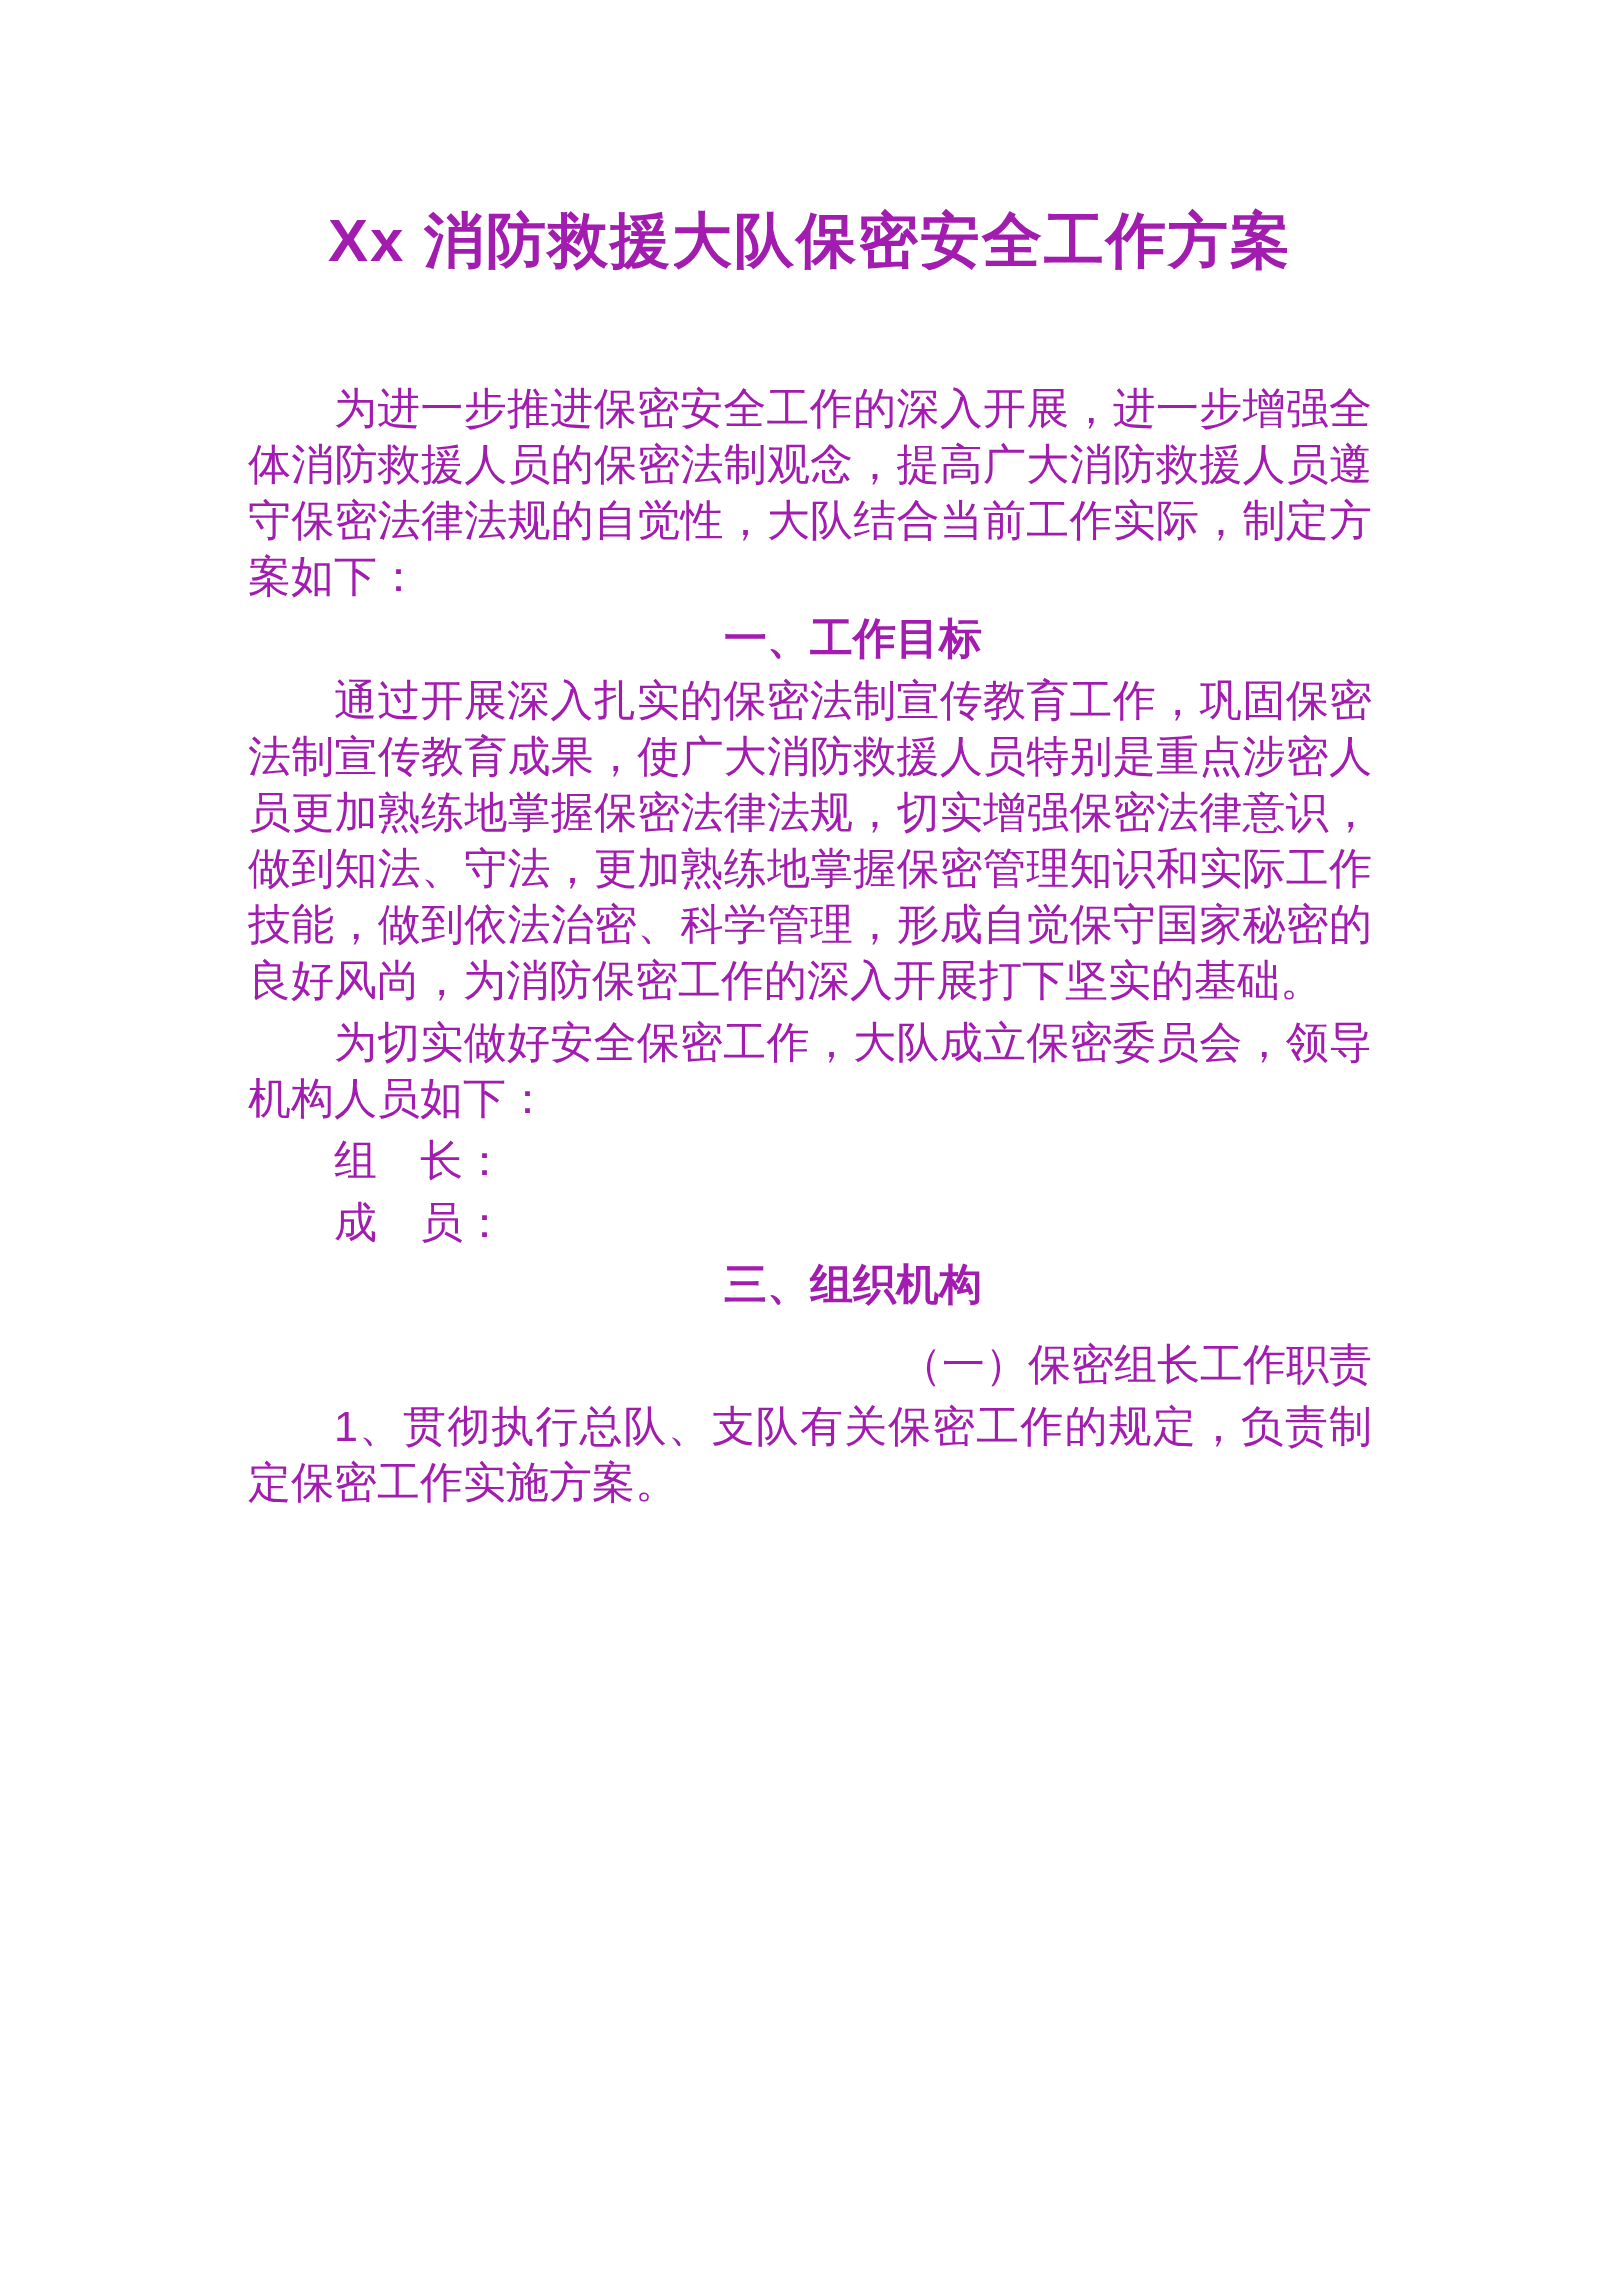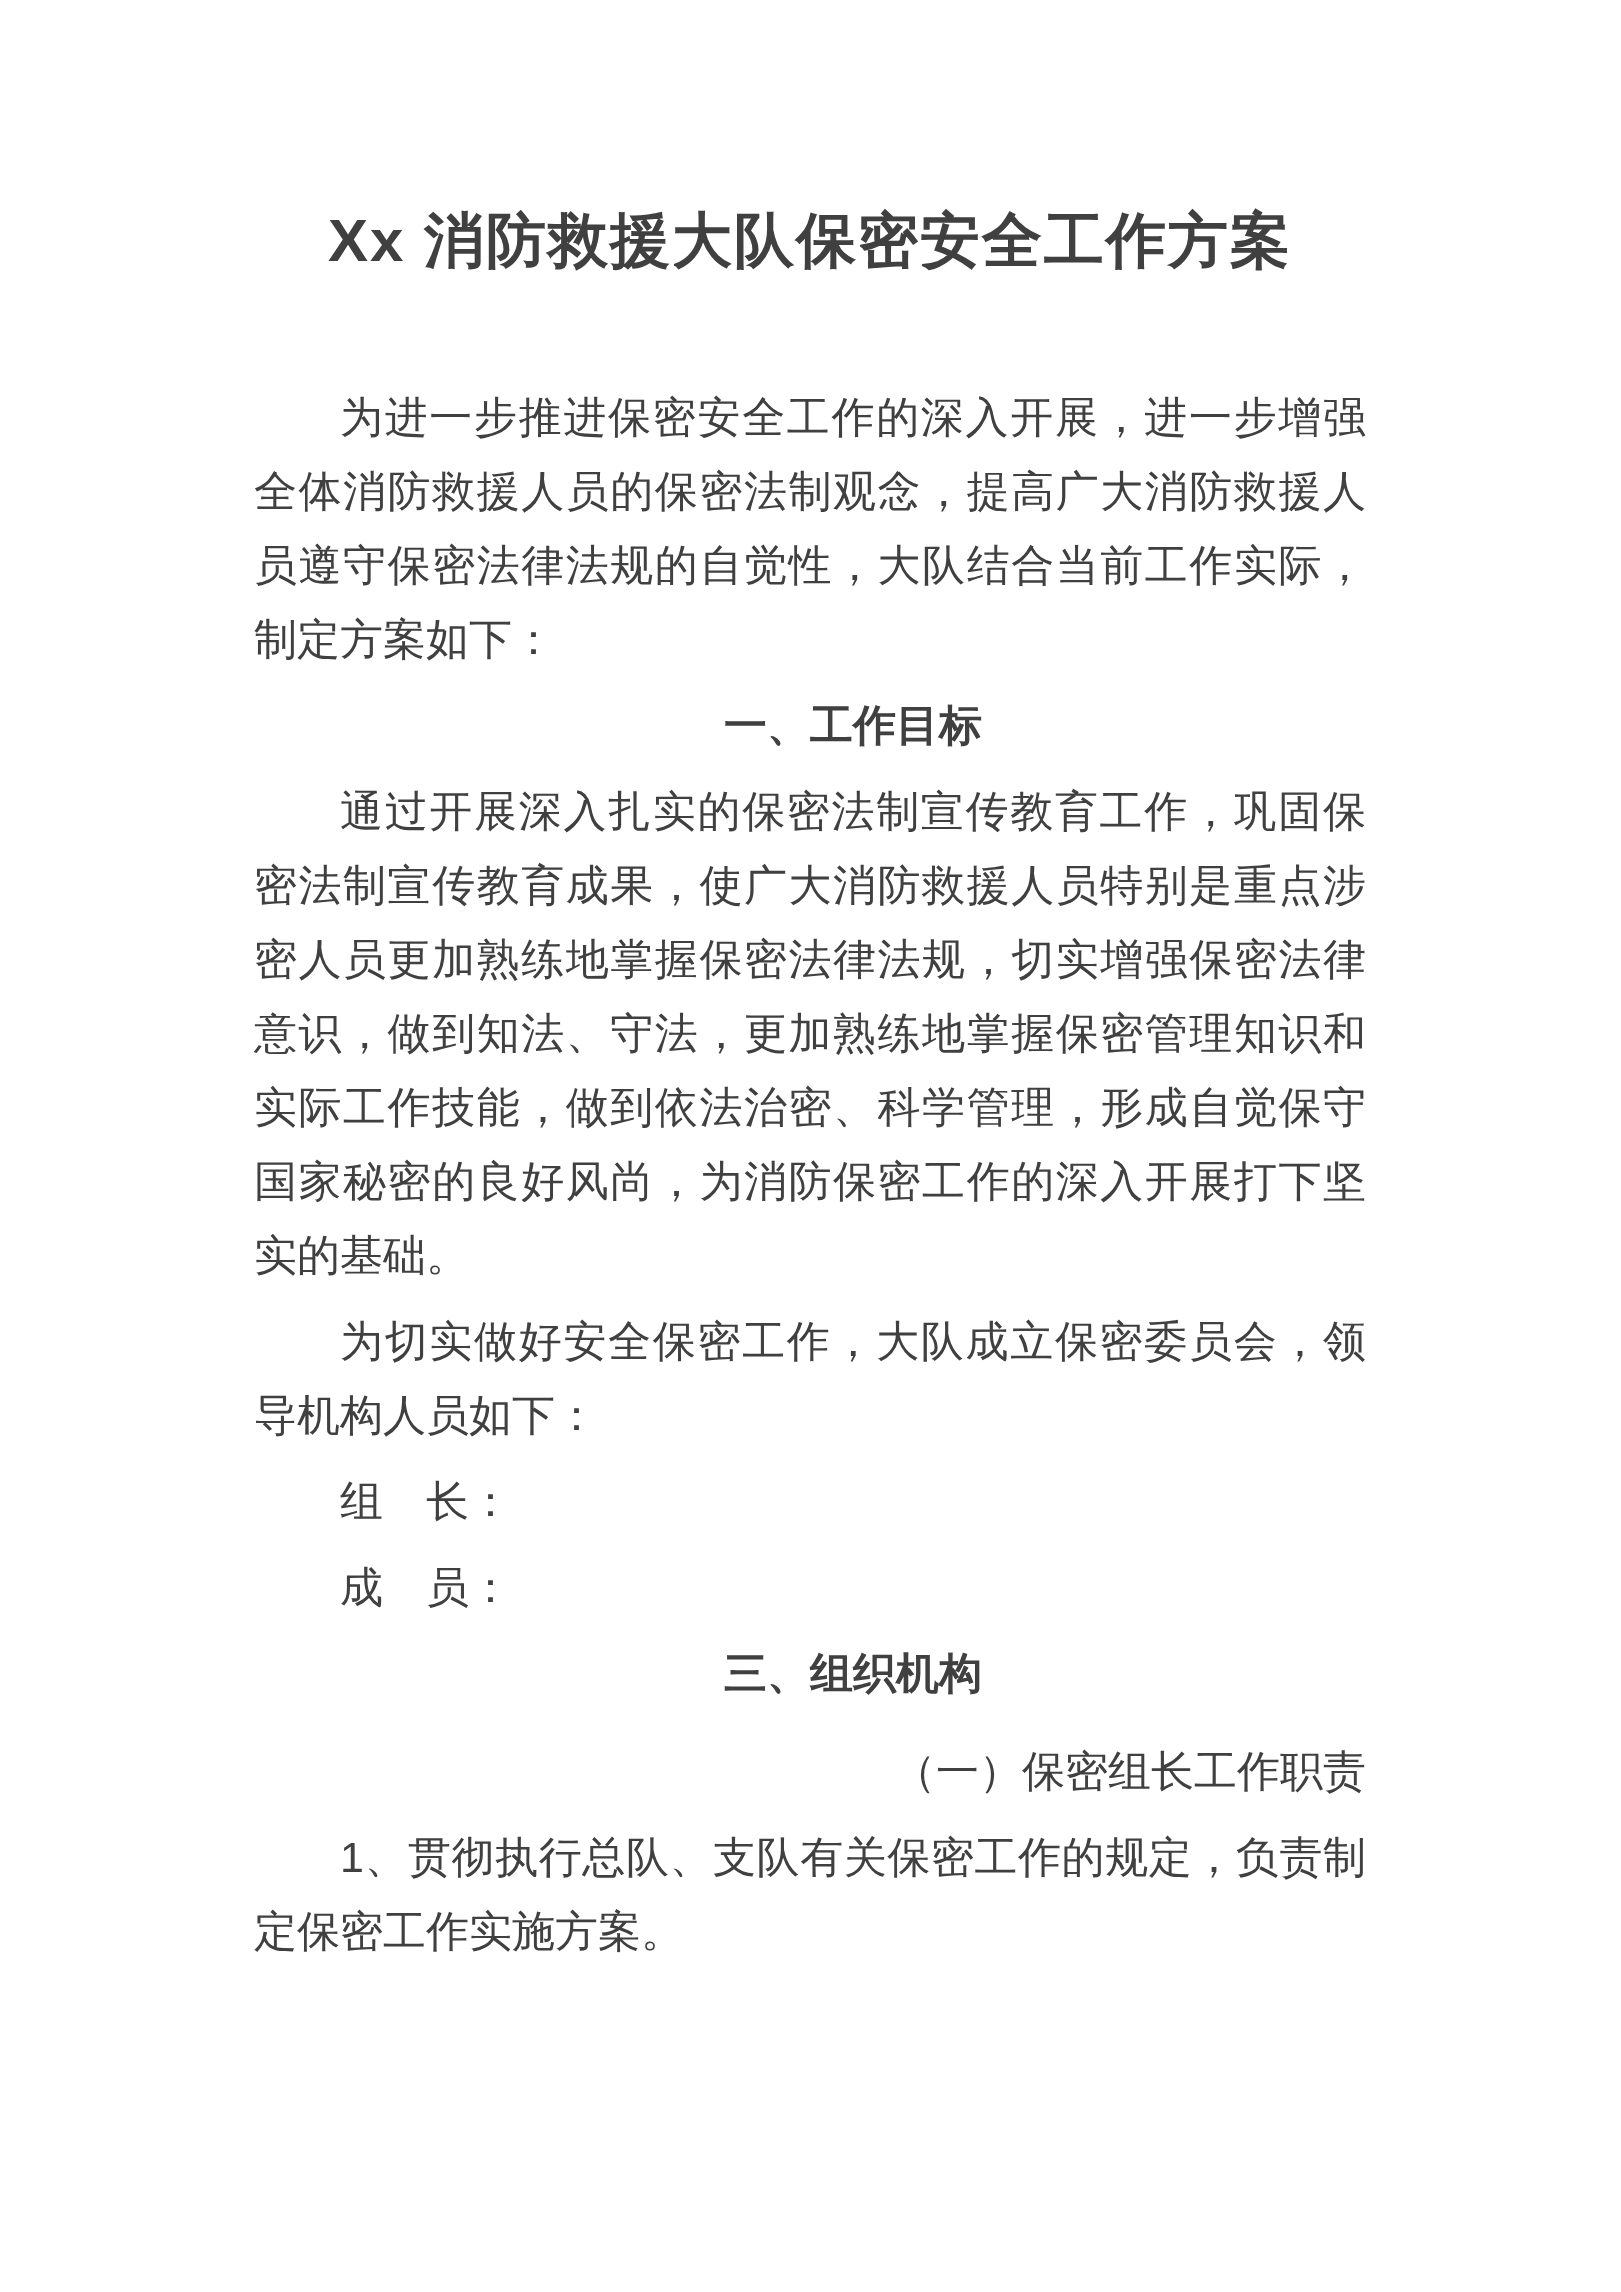--- a/index.html
+++ b/index.html
@@ -6,39 +6,39 @@
     margin: 0;
     padding: 0;
     background: #ffffff;
   }
   .page {
     position: relative;
     width: 1621px;
     height: 2293px;
     margin: 0 auto;
     background: #ffffff;
-    color: #404040;
+    color: #a21caf;
     box-sizing: border-box;
     padding: 196px 243px 0 242px;
     font-family: "Liberation Sans", "DejaVu Sans", sans-serif;
     overflow: hidden;
   }
   .doc-title {
     margin: 0 0 94px 0;
     font-size: 60px;
     line-height: 90px;
     font-weight: 700;
     text-align: center;
     letter-spacing: 2px;
     white-space: nowrap;
   }
   .para {
-    margin: 12px;
+    margin: 6px;
     font-size: 43px;
-    line-height: 74px;
+    line-height: 56px;
     font-weight: 400;
     text-align: justify;
     text-justify: inter-ideograph;
     text-indent: 86px;
     word-break: break-all;
   }
   .para.heading {
     font-weight: 700;
     text-align: center;
   }

